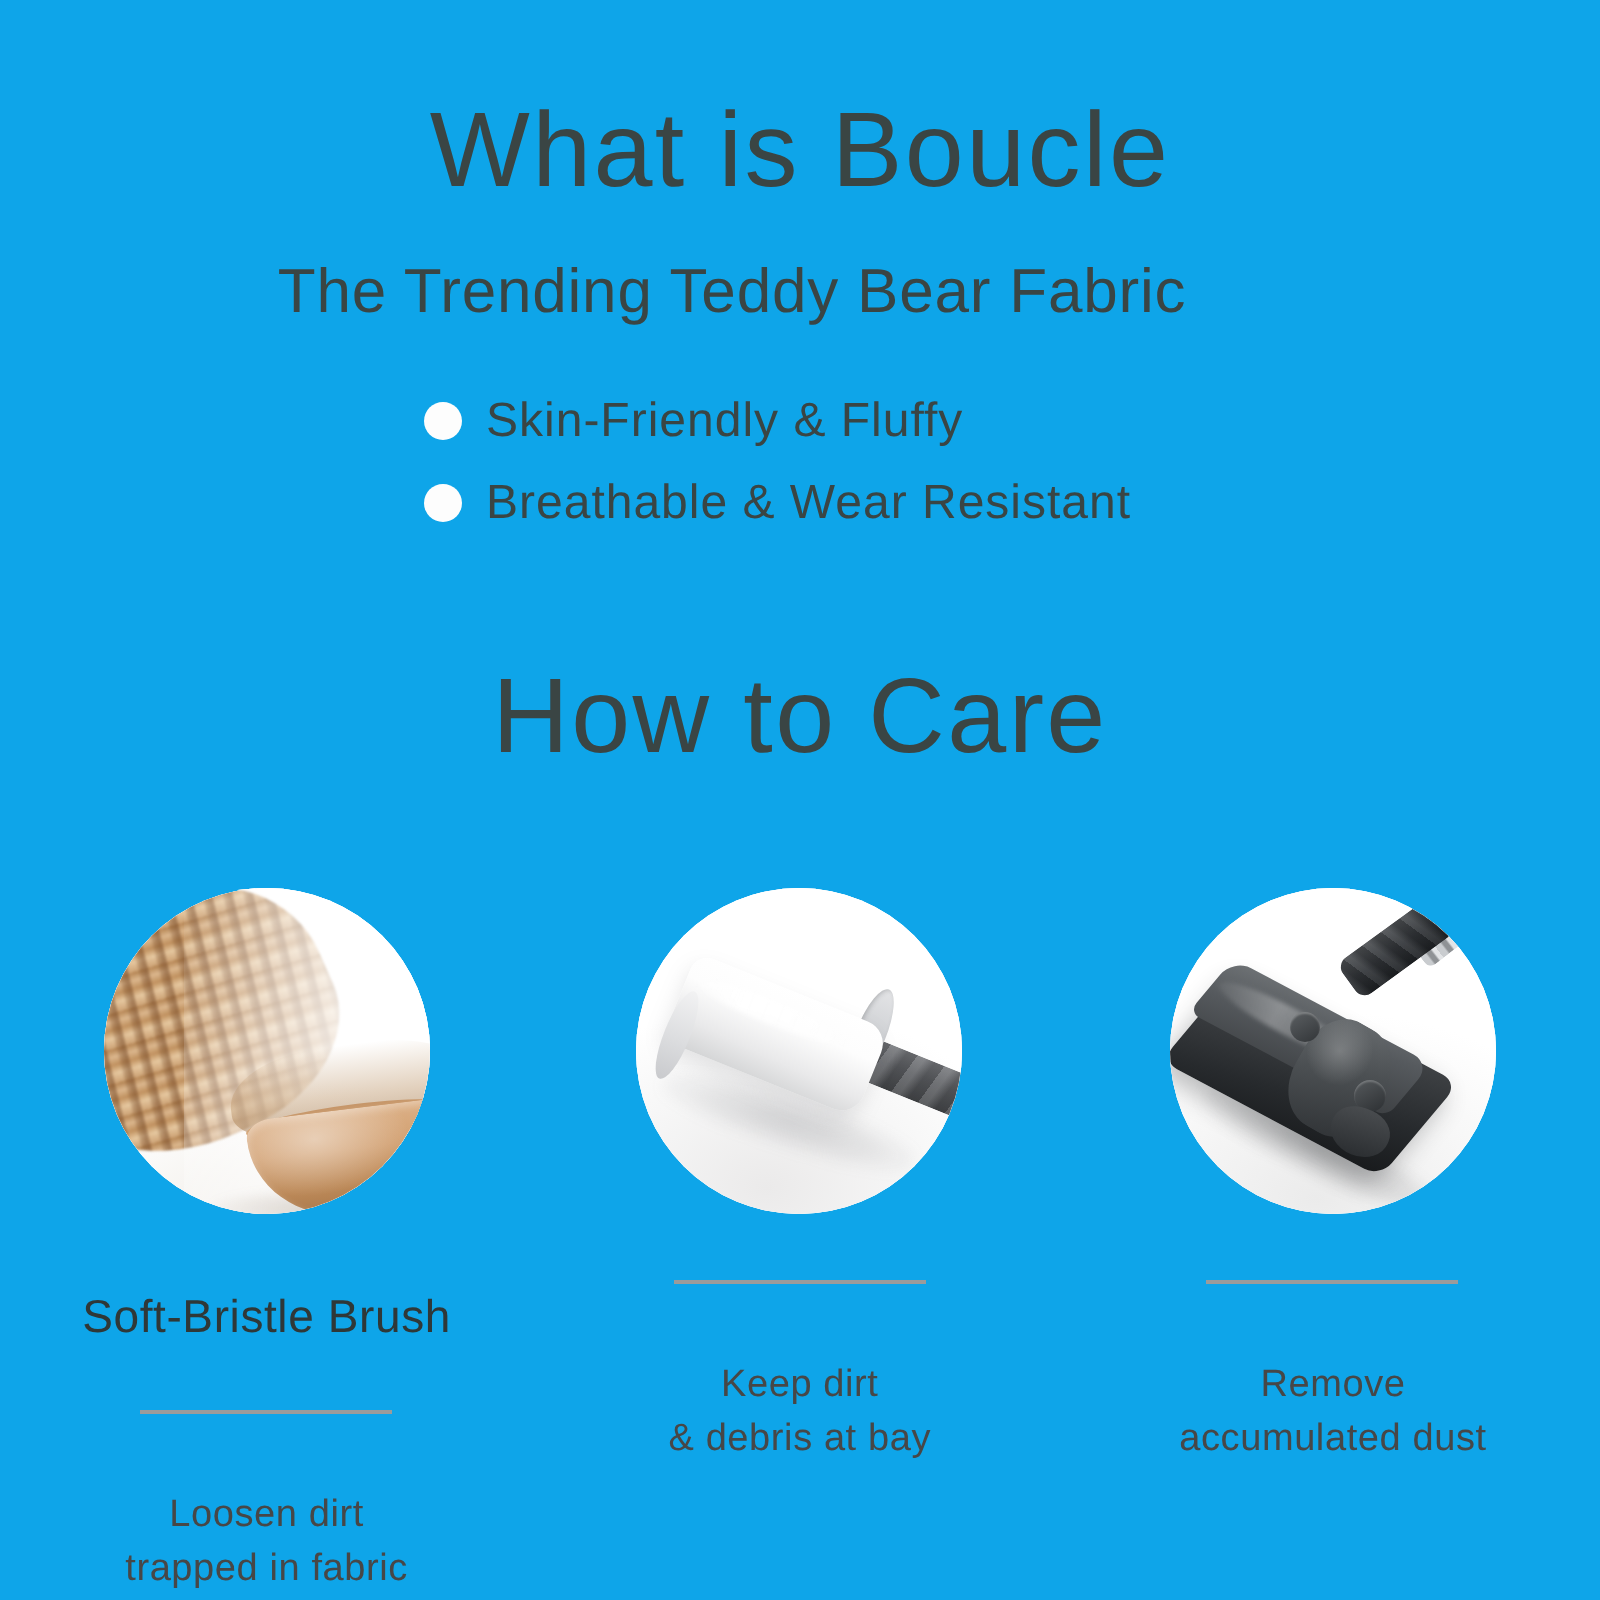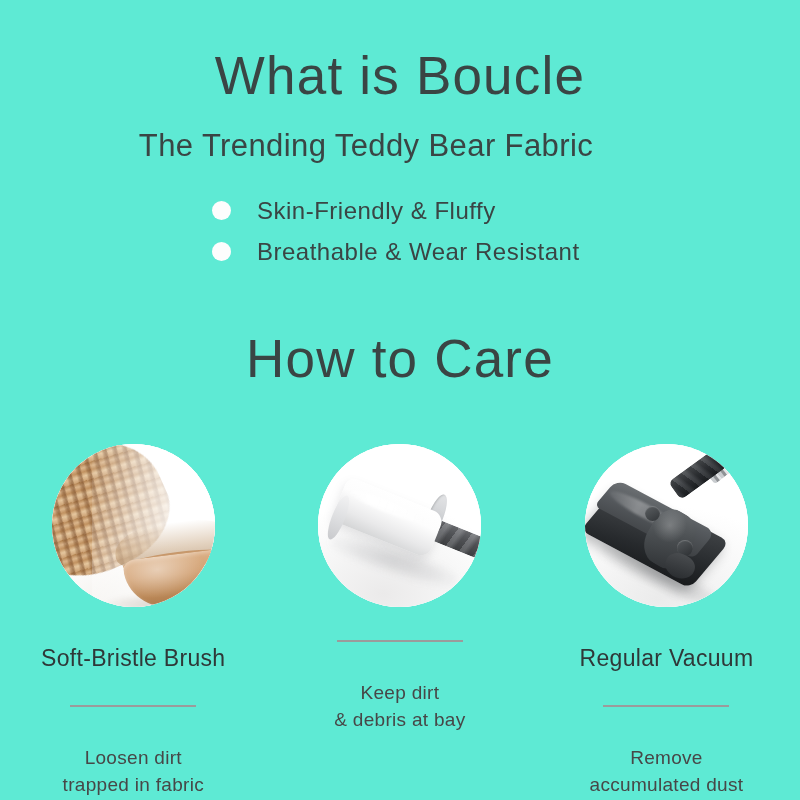--- a/index.html
+++ b/index.html
@@ -12,21 +12,21 @@
     background: #efefef;
     font-family: "Liberation Sans", sans-serif;
     overflow: hidden;
     position: relative;
     -webkit-font-smoothing: antialiased;
   }
 
   .infographic {
     position: absolute;
     inset: 0;
-    background: #5eead4;
+    background: #0ea5e9;
     text-decoration: underline;
   }
 
   
   .headline {
     position: absolute;
     top: 46px;
     left: 0;
     width: 800px;
     text-align: center;
@@ -70,21 +70,20 @@
     background: #fdfdfd;
     flex: 0 0 auto;
     margin-right: 12px;
   }
   .bullet-text {
     font-size: 24px;
     font-weight: 400;
     letter-spacing: 0.5px;
     color: #3a4544;
     white-space: nowrap;
-    margin-left: 14px;
   }
 
   
   .headline-2 {
     position: absolute;
     top: 329px;
     left: 0;
     width: 800px;
     text-align: center;
     font-size: 53px;
@@ -511,20 +510,19 @@
           <div class="vac-neck"></div>
           <div class="vac-plate"></div>
           <div class="vac-plate-top"></div>
           <div class="vac-plate-hi"></div>
           <div class="vac-hub"></div>
           <div class="vac-knob-a"></div>
           <div class="vac-knob-b"></div>
           <div class="vac-wheel"></div>
         </div>
       </div>
-      <div class="care-title">Regular Vacuum</div>
       <div class="care-rule"></div>
       <div class="care-desc">Remove
 accumulated dust</div>
     </div>
 
   </div>
 </div>
 
 </body></html>

